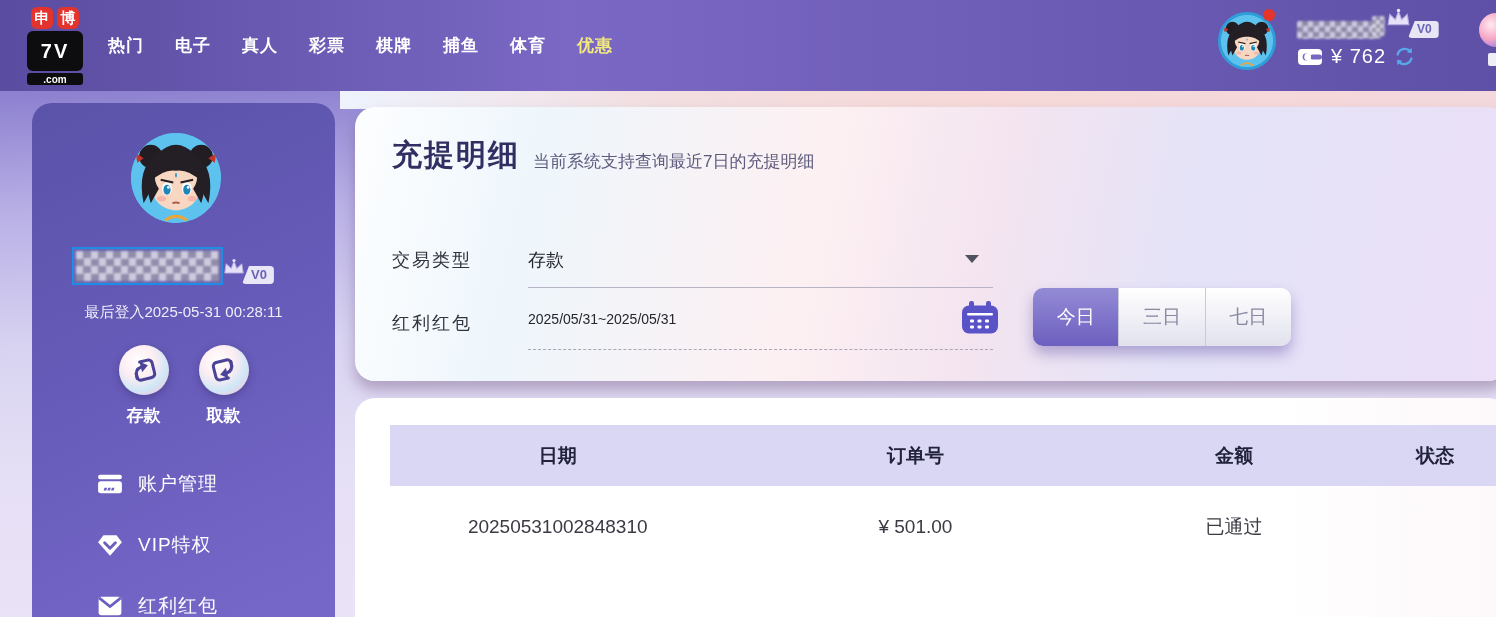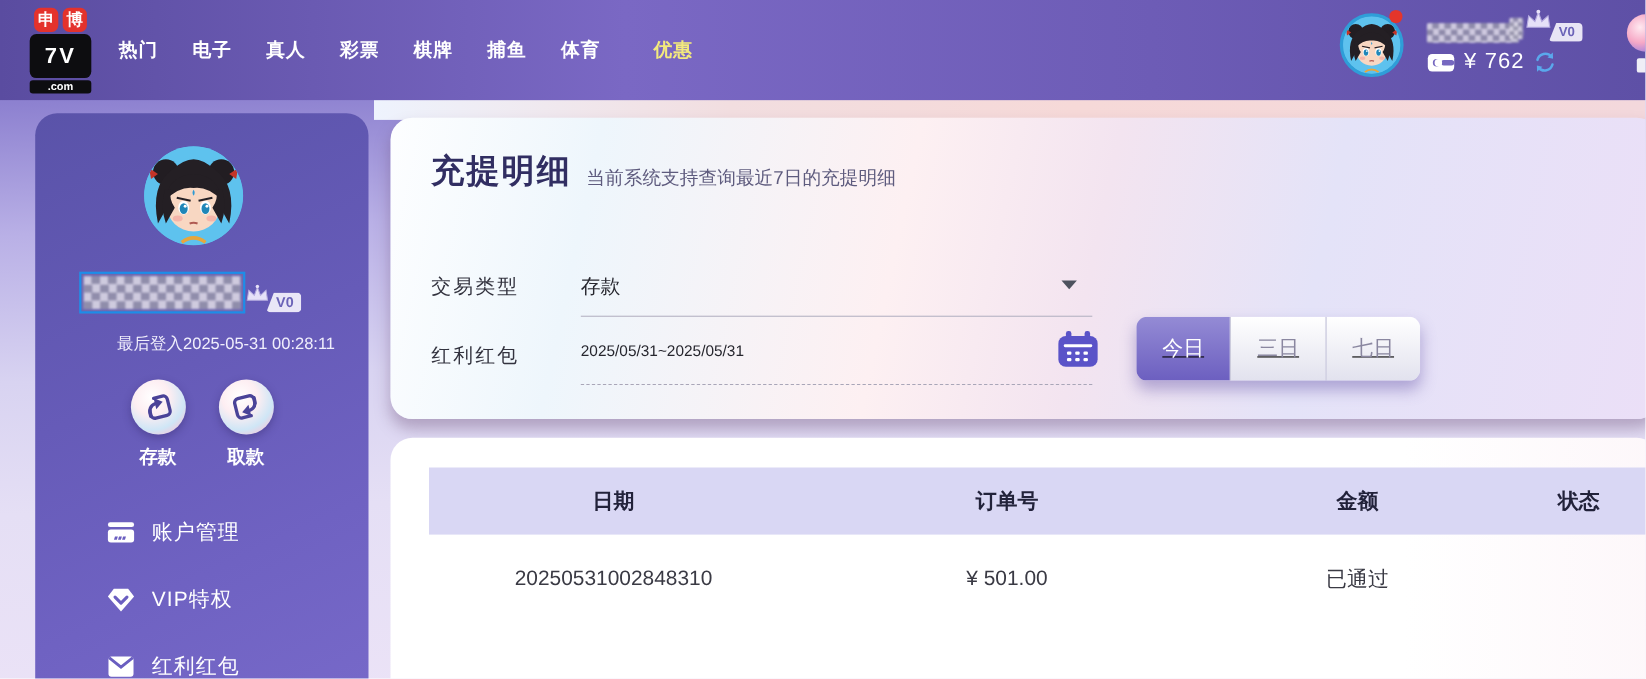--- a/index.html
+++ b/index.html
@@ -15,21 +15,21 @@
   .logo{position:absolute;left:27px;top:7px;width:56px;cursor:pointer;}
   .logo-row{display:flex;gap:4px;justify-content:center;}
   .logo-sq{width:22px;height:22px;border-radius:6px;background:#e4322c;color:#fff;
     font-weight:bold;font-size:15px;display:flex;align-items:center;justify-content:center;}
   .logo-main{margin-top:2px;height:40px;border-radius:6px;background:#0d0d10;color:#fff;
     font-weight:bold;font-size:20px;letter-spacing:2px;display:flex;align-items:center;justify-content:center;}
   .logo-tld{margin-top:2px;height:12px;border-radius:3px;background:#0d0d10;color:#fff;
     font-weight:bold;font-size:10px;display:flex;align-items:center;justify-content:center;}
   .nav{position:absolute;left:108px;top:0;height:91px;display:flex;align-items:center;gap:31px;}
   .nav a{color:#fff;font-size:17px;font-weight:bold;letter-spacing:1px;text-decoration:none;cursor:pointer;}
-  .nav a.active{color:#f3ea7d;margin-left:17px;}
+  .nav a.active{color:#f3ea7d;}
   .avatar-ring{border-radius:50%;overflow:hidden;box-sizing:border-box;background:#5ec2ee;}
   .topbar-avatar{position:absolute;left:1218px;top:12px;width:58px;height:58px;border:3px solid #2f9ed8;cursor:pointer;}
   .notif-dot{position:absolute;left:1263px;top:9px;width:12px;height:12px;border-radius:50%;background:#e5352b;}
   .mosaic{background-image:repeating-conic-gradient(rgba(150,148,170,.85) 0% 25%, rgba(218,214,228,.9) 25% 50%);
     filter:blur(1px);}
   .top-username{position:absolute;left:1297px;top:21px;width:84px;height:18px;background-size:11px 11px;border-radius:2px;}
   .vip-widget{position:absolute;left:1372px;top:8px;display:flex;align-items:flex-start;cursor:pointer;}
   .vip-mosaic{width:13px;height:20px;background-size:8px 8px;margin-top:8px;border-radius:2px;}
   .vip-tag{margin-left:-4px;margin-top:13px;background:rgba(244,242,252,.92);color:#6b63b8;font-weight:bold;
     font-size:12px;padding:1px 7px 2px 9px;border-radius:4px;clip-path:polygon(22% 0,100% 0,100% 100%,0 100%);}
@@ -42,21 +42,21 @@
   .float-frag{position:absolute;left:1488px;top:53px;width:9px;height:13px;background:rgba(255,255,255,.9);border-radius:2px;}
   
   .sidebar{position:absolute;left:32px;top:103px;width:303px;height:514px;border-radius:20px 20px 0 0;
     background:linear-gradient(155deg,#5a53a9 0%,#665bb8 45%,#6f62c2 75%,#7668c8 100%);}
   .sb-avatar{position:absolute;left:99px;top:30px;width:90px;height:90px;}
   .sb-userbox{position:absolute;left:40px;top:144px;width:151px;height:38px;box-sizing:border-box;
     border:2px solid #1d8de8;background:rgba(130,126,168,.35);}
   .sb-userbox .mos{position:absolute;inset:2px;background-size:15px 15px;}
   .sb-badge{position:absolute;left:190px;top:155px;display:flex;align-items:flex-start;}
   .sb-badge .vip-tag{margin-top:8px;font-size:13px;}
-  .sb-lastlogin{position:absolute;left:0;top:200px;width:100%;text-align:center;color:#f0eefc;font-size:15px;padding-left:22px;}
+  .sb-lastlogin{position:absolute;left:0;top:200px;width:100%;text-align:center;color:#f0eefc;font-size:15px;}
   .sb-actions{position:absolute;left:0;top:242px;width:100%;display:flex;justify-content:center;gap:30px;}
   .sb-action{display:flex;flex-direction:column;align-items:center;cursor:pointer;}
   .sb-action .bubble{width:50px;height:50px;border-radius:50%;display:flex;align-items:center;justify-content:center;
     background:radial-gradient(circle at 38% 32%,#ffffff 0%,#fdeef2 35%,#cfe6f6 65%,#f3c9da 85%,#bcd9f2 100%);
     box-shadow:0 3px 8px rgba(40,30,90,.35);}
   .sb-action .lbl{margin-top:9px;color:#fff;font-size:17px;font-weight:bold;}
   .sb-menu{position:absolute;left:65px;top:368px;display:flex;flex-direction:column;gap:35px;}
   .sb-menu-item{display:flex;align-items:center;gap:15px;cursor:pointer;}
   .sb-menu-item .txt{color:#fff;font-size:19px;font-weight:500;letter-spacing:1px;}
   
@@ -68,21 +68,21 @@
   .fp-title{font-size:30px;font-weight:bold;color:#312e62;letter-spacing:2px;}
   .fp-subtitle{font-size:17px;color:#5e5b7e;padding-bottom:3px;text-align:center;}
   .fp-label{position:absolute;left:37px;font-size:18px;color:#33333f;letter-spacing:2px;}
   .fp-value{position:absolute;left:173px;font-size:18px;color:#26262e;}
   .fp-underline{position:absolute;left:173px;width:465px;border-bottom:1px solid #b6b3c4;}
   .fp-underline.dashed{border-bottom:1px dashed #a9a6b8;}
   .fp-caret{position:absolute;left:610px;top:148px;width:0;height:0;cursor:pointer;
     border-left:7px solid transparent;border-right:7px solid transparent;border-top:8px solid #4d525e;}
   .fp-cal{position:absolute;left:607px;top:194px;cursor:pointer;display:flex;}
   .seg{position:absolute;left:678px;top:181px;width:258px;height:58px;border-radius:10px;overflow:hidden;
-    display:flex;box-shadow:0 8px 14px rgba(104,86,168,.45);text-decoration:underline;}
+    display:flex;box-shadow:0 8px 14px rgba(104,86,168,.45);}
   .seg-btn{flex:1;display:flex;align-items:center;justify-content:center;font-size:19px;cursor:pointer;
     background:linear-gradient(180deg,#ffffff,#e2e2ee);color:#8a87a0;border-left:1px solid #c9c9da;}
   .seg-btn:first-child{border-left:none;}
   .seg-btn.active{background:linear-gradient(180deg,#948bd5,#6c5fc0);color:#fff;}
   .table-panel{top:398px;height:230px;background:linear-gradient(90deg,#ffffff 0%,#ffffff 80%,#fdf7fa 100%);
     border-radius:20px 20px 0 0;}
   .thead{position:absolute;left:35px;right:0;top:27px;height:61px;background:#d9d7f4;display:flex;align-items:center;}
   .trow{position:absolute;left:35px;right:0;top:88px;height:82px;display:flex;align-items:center;}
   .cell{text-align:center;}
   .cell:nth-child(1){width:30%;}

